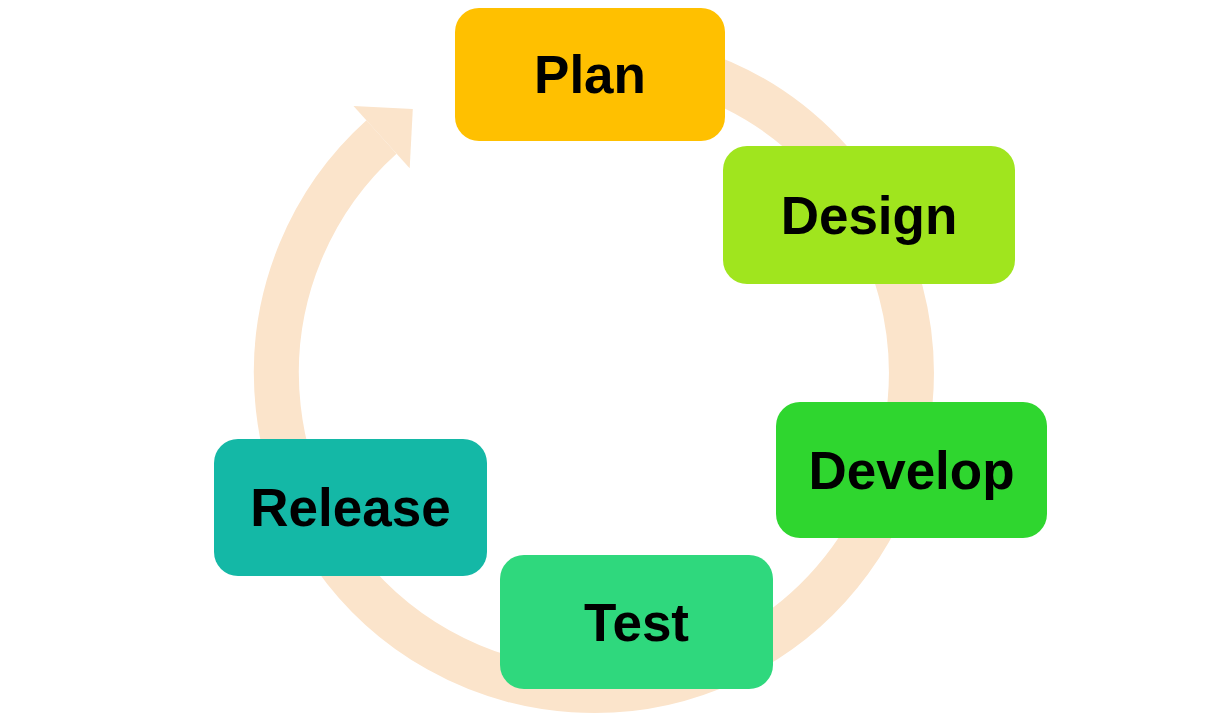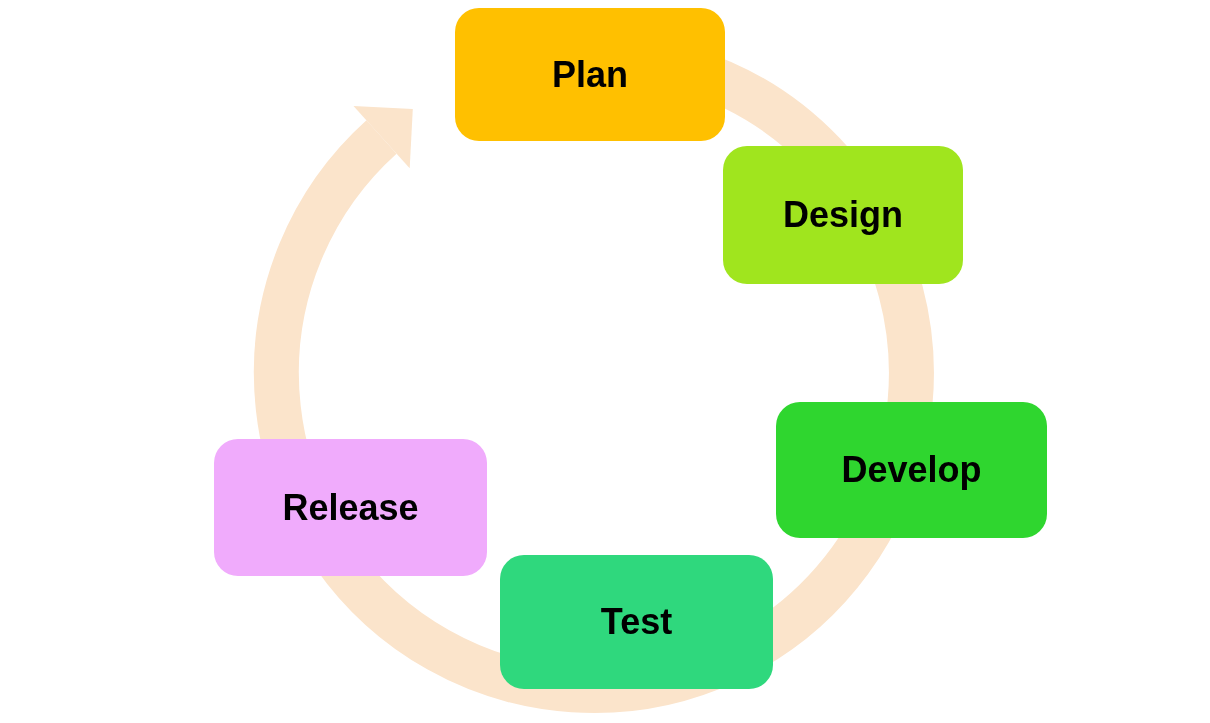--- a/index.html
+++ b/index.html
@@ -21,28 +21,28 @@
     top: 0;
     width: 1210px;
     height: 723px;
   }
   .step {
     position: absolute;
     display: flex;
     align-items: center;
     justify-content: center;
     border-radius: 24px;
-    font-size: 36px;
+    font-size: 53px;
     font-weight: 700;
     color: #000000;
     text-align: left;
     line-height: 1;
   }
   .step-plan     { left: 455px; top:   8px; width: 270px; height: 133px; }
-  .step-design   { left: 723px; top: 146px; width: 240px; height: 138px; }
+  .step-design   { left: 723px; top: 146px; width: 292px; height: 138px; }
   .step-develop  { left: 776px; top: 402px; width: 271px; height: 136px; }
   .step-test     { left: 500px; top: 555px; width: 273px; height: 134px; }
   .step-release  { left: 214px; top: 439px; width: 273px; height: 137px; }
   .step-feedback { left: 192px; top: 200px; width: 272px; height: 135px; }
 </style>
 </head>
 <body>
 
 <div class="canvas">
 
@@ -52,16 +52,16 @@
   </svg>
 
   <div class="step step-plan" style="background-color: rgb(255, 192, 0);">Plan</div>
 
   <div class="step step-design" style="background-color: rgb(160, 229, 30);">Design</div>
 
   <div class="step step-develop" style="background-color: rgb(47, 214, 47);">Develop</div>
 
   <div class="step step-test" style="background-color: rgb(47, 216, 125);">Test</div>
 
-  <div class="step step-release" style="background-color: #f0abfc;">Release</div>
+  <div class="step step-release" style="background-color: #14b8a6;">Release</div>
 
 
 </div>
 
 </body></html>

